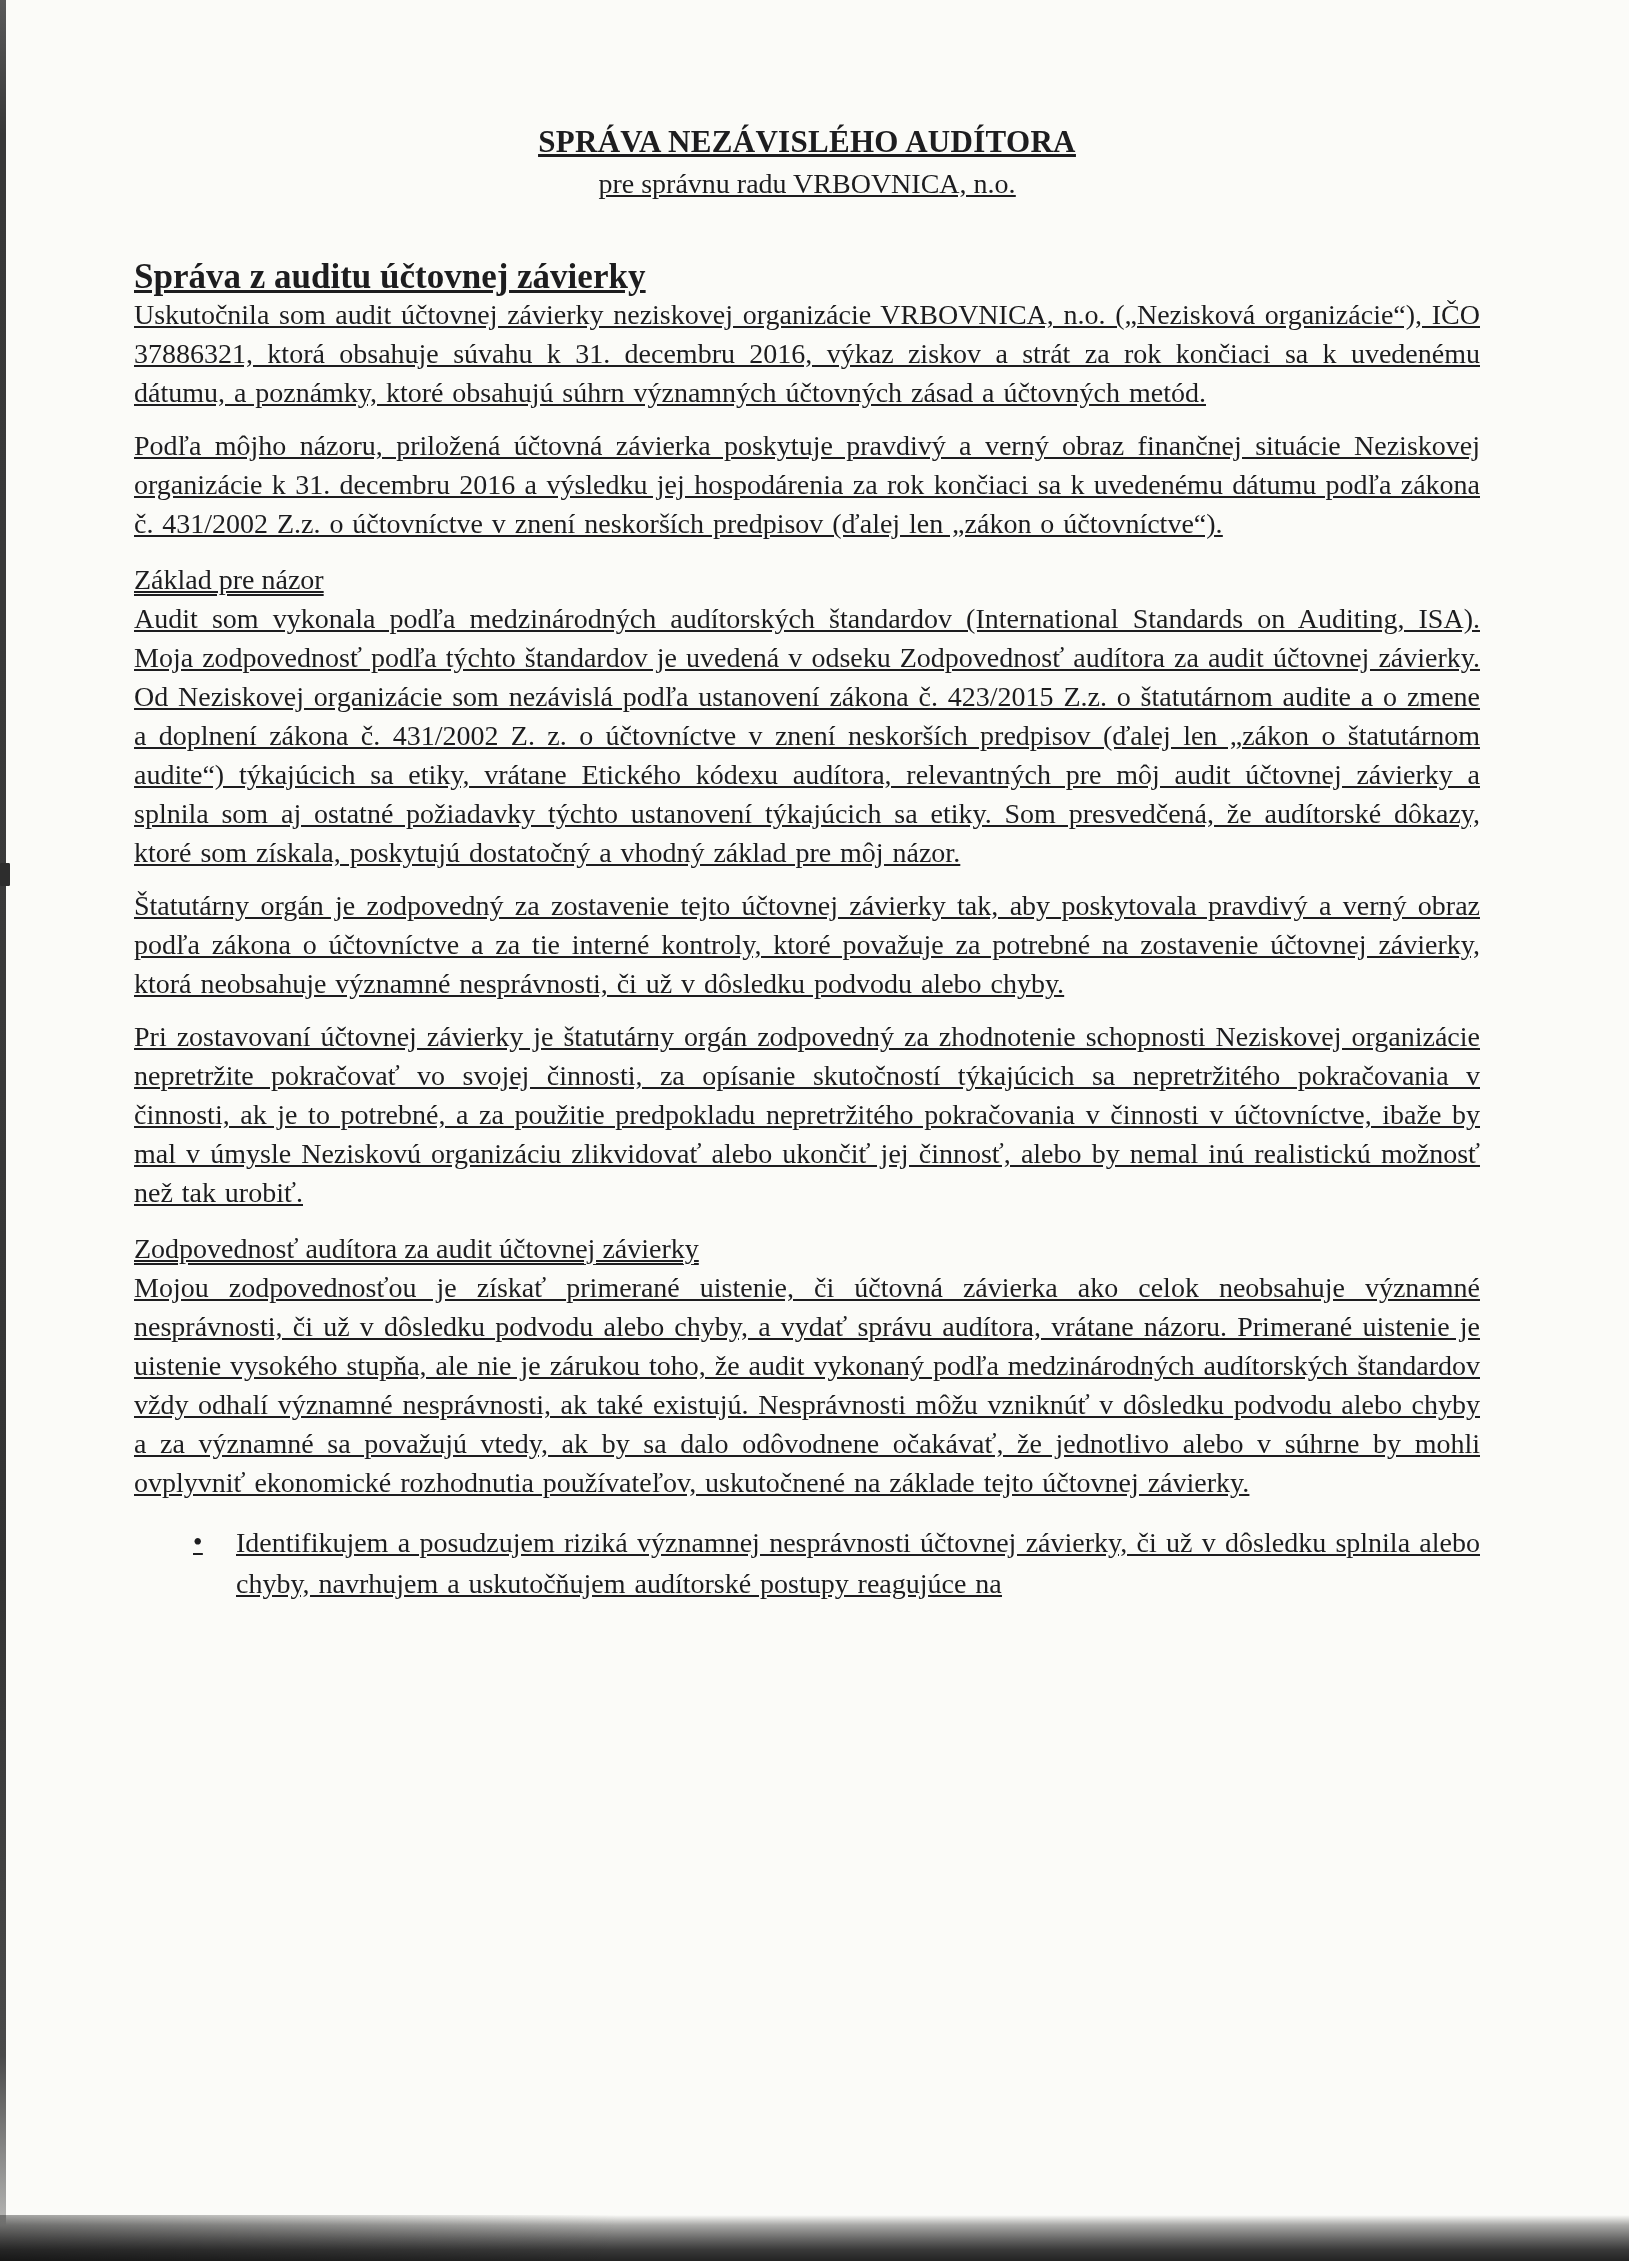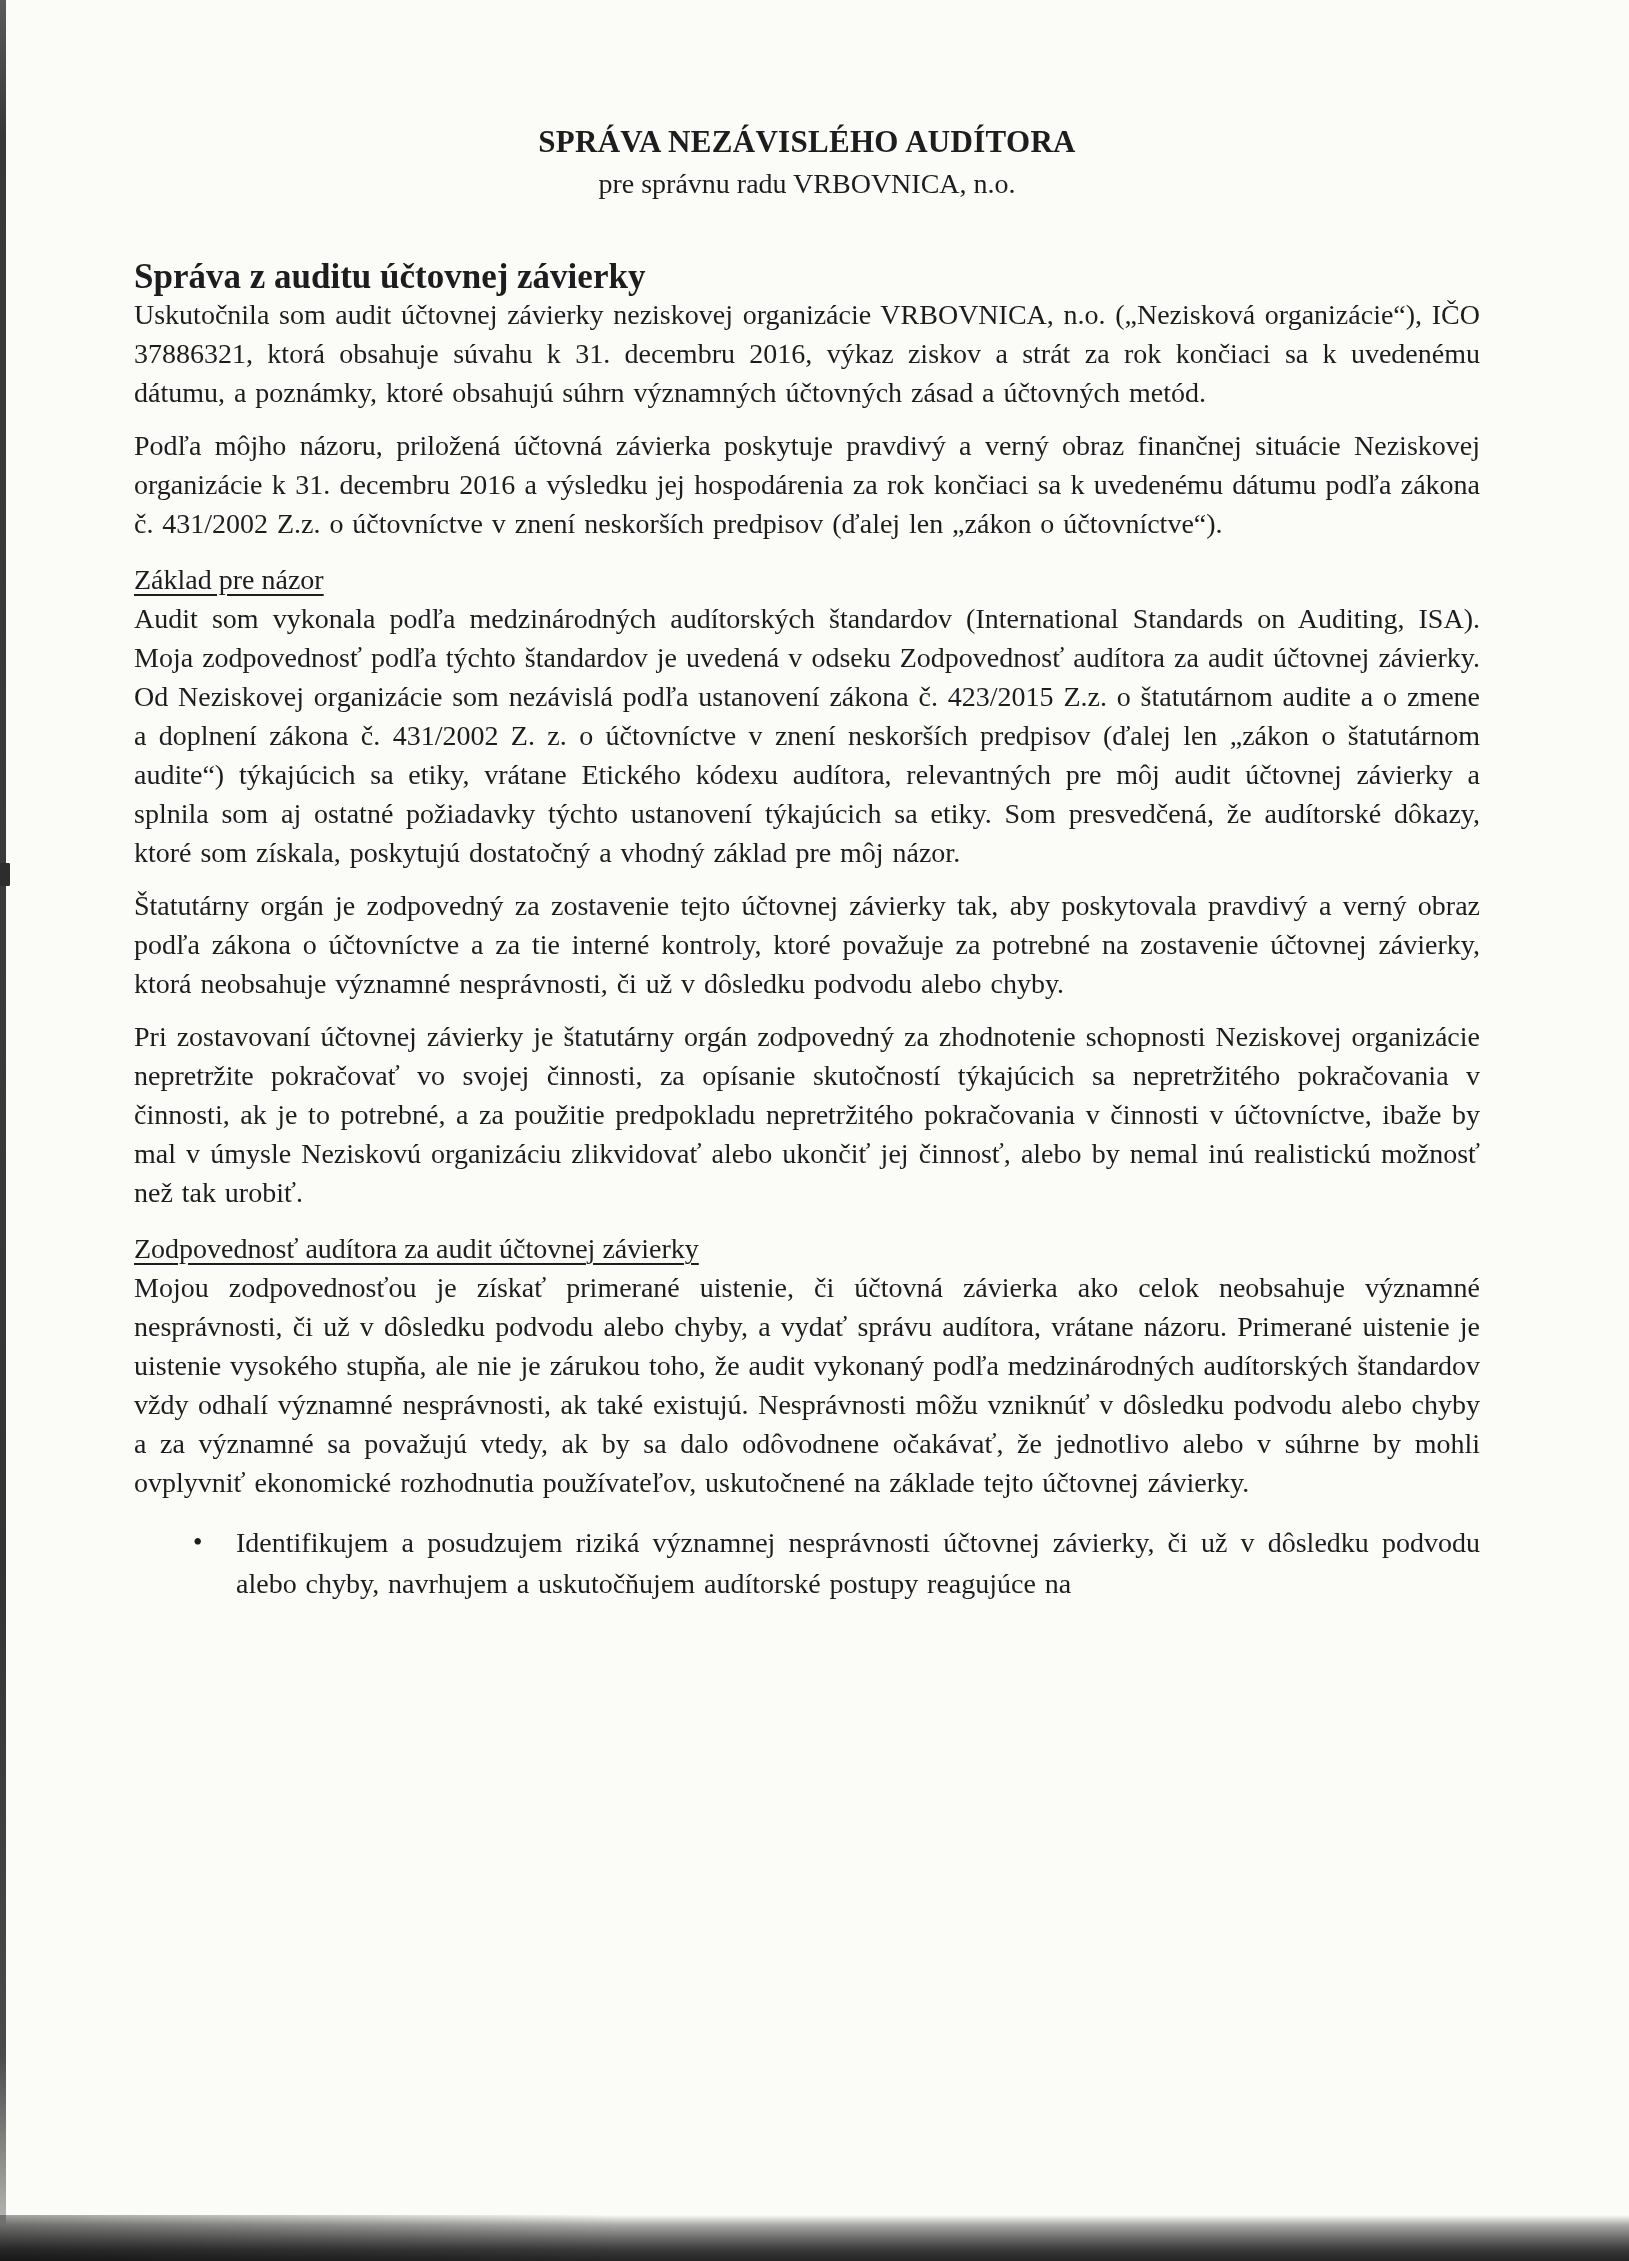--- a/index.html
+++ b/index.html
@@ -1,15 +1,15 @@
 <!DOCTYPE html>
 <html lang="sk" style="font-size:10.3px"><head>
 <meta charset="utf-8">
 <style>
-  * { box-sizing: border-box; }
+  * { box-sizing: border-box; text-decoration: underline; }
   html, body { margin: 0; padding: 0; }
   body {
     width: 1630px;
     height: 2261px;
     position: relative;
     overflow: hidden;
     background: linear-gradient(180deg, #fbfbf8 0%, #fcfcfa 88%, #f3f3ef 97%, #ececе8 100%);
     background-color: #fbfbf8;
     font-family: "Liberation Serif", "DejaVu Serif", serif;
     color: #1d1d1f;
@@ -147,19 +147,19 @@
 
   <p class="body">Štatutárny orgán je zodpovedný za zostavenie tejto účtovnej závierky tak, aby poskytovala pravdivý a verný obraz podľa zákona o účtovníctve a za tie interné kontroly, ktoré považuje za potrebné na zostavenie účtovnej závierky, ktorá neobsahuje významné nesprávnosti, či už v dôsledku podvodu alebo chyby.</p>
   <p class="body">Pri zostavovaní účtovnej závierky je štatutárny orgán zodpovedný za zhodnotenie schopnosti Neziskovej organizácie  nepretržite pokračovať vo svojej činnosti, za opísanie skutočností týkajúcich sa nepretržitého pokračovania v činnosti, ak je to potrebné, a za použitie predpokladu nepretržitého pokračovania v činnosti v účtovníctve, ibaže by mal v úmysle Neziskovú organizáciu zlikvidovať alebo ukončiť jej činnosť, alebo by nemal inú realistickú možnosť než tak urobiť.</p>
 
   <h3 class="sec-heading">Zodpovednosť audítora za audit účtovnej závierky</h3>
   <p class="body">Mojou zodpovednosťou je získať primerané uistenie, či účtovná závierka ako celok neobsahuje významné nesprávnosti, či už v dôsledku podvodu alebo chyby, a vydať správu audítora, vrátane názoru.  Primerané uistenie je uistenie vysokého stupňa, ale nie je zárukou toho, že audit vykonaný podľa medzinárodných audítorských štandardov vždy odhalí významné nesprávnosti, ak také existujú. Nesprávnosti môžu vzniknúť v dôsledku podvodu alebo chyby a za významné sa považujú vtedy, ak by sa dalo odôvodnene očakávať, že jednotlivo alebo v súhrne by mohli ovplyvniť ekonomické rozhodnutia používateľov, uskutočnené na základe tejto účtovnej závierky.</p>
 
 
   <div class="bullet-row">
     <span class="bullet-marker">•</span>
-    <p class="bullet-text">Identifikujem a posudzujem riziká významnej nesprávnosti účtovnej závierky, či už v dôsledku podvodu alebo chyby, navrhujem a uskutočňujem audítorské postupy reagujúce na</p>
+    <p class="bullet-text">Identifikujem a posudzujem riziká významnej nesprávnosti účtovnej závierky, či už v dôsledku splnila alebo chyby, navrhujem a uskutočňujem audítorské postupy reagujúce na</p>
   </div>
 
 </div>
 
 <div class="scan-bottom"></div>
 
 
 </body></html>

